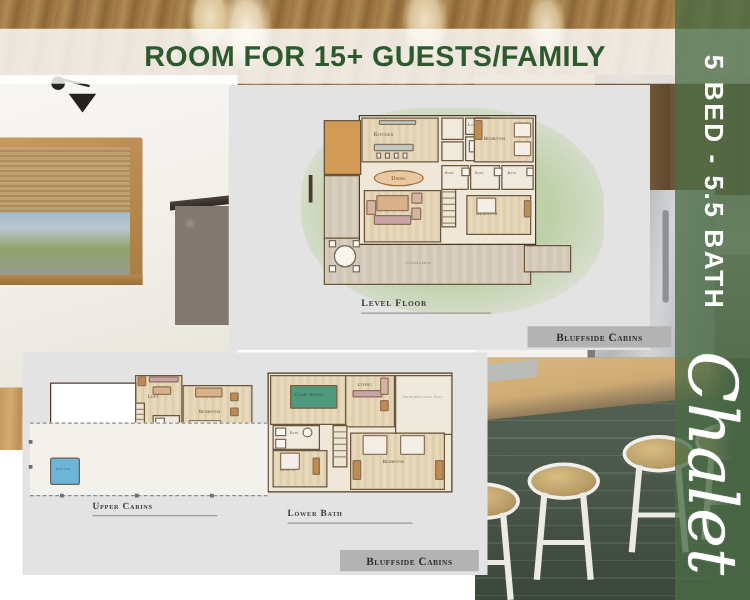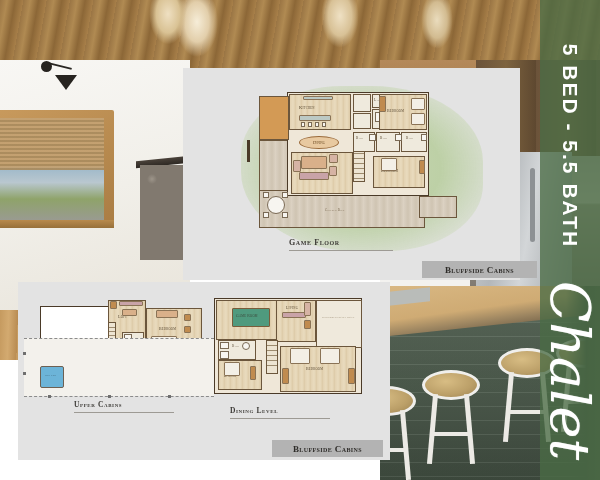--- a/index.html
+++ b/index.html
@@ -217,20 +217,23 @@
     </div>
     <div class="br-stool br-s4">
       <div class="seat"></div>
         <div class="leg l"></div>
         <div class="leg r"></div>
         <div class="rung"></div>
     </div>
     <div class="br-edge-right"></div>
   </div>
 
+  <div class="header-band">
+    <div class="header-title">ROOM FOR 15+ GUESTS/FAMILY</div>
+  </div>
 
   <div class="panel panel-top">
 
     <div class="lawn" style="left:58px; top:18px; width:242px; height:165px;"></div>
 
     <div class="deck" style="left:76px; top:72px; width:50px; height:52px;"></div>
     <div class="deck" style="left:76px; top:122px; width:166px; height:38px;"></div>
     <div class="deck" style="left:236px; top:128px; width:38px; height:22px;"></div>
     <div class="wall" style="left:64px; top:72px; width:3px; height:22px;"></div>
 
@@ -295,21 +298,21 @@
     <div class="fx" style="left:212px; top:66px; width:7px; height:7px;"></div>
     <div class="fx" style="left:238px; top:66px; width:6px; height:7px;"></div>
 
     <div class="room wood" style="left:190px; top:88px; width:52px; height:32px;"></div>
     <div class="label" style="left:198px; top:100px; font-size:4px;">Bedroom</div>
     <div class="furn bed" style="left:198px; top:90px; width:16px; height:13px;"></div>
     <div class="furn cab" style="left:236px; top:92px; width:6px; height:14px;"></div>
 
     <div class="label" style="left:142px; top:140px; font-size:3.2px; color:#7b6a52;">Covered Deck</div>
 
-    <div class="plan-caption" style="left:106px; top:170px; font-size:8px;">Game Floor</div>
+    <div class="plan-caption" style="left:106px; top:170px; font-size:8px;">Level Floor</div>
     <div class="caption-rule" style="left:106px; top:182px; width:104px;"></div>
   </div>
 
   <div class="badge" style="left:422px; top:261px; width:115px; height:17px; font-size:9px;">Bluffside Cabins</div>
 
   <div class="panel panel-bottom">
 
     <div class="slab" style="left:22px; top:24px; width:70px; height:76px; background:#ffffff;"></div>
     <div class="label" style="left:34px; top:56px; font-size:3.2px; color:#8b8b8b;">Open to Below</div>
 
@@ -385,21 +388,21 @@
     <div class="label" style="left:27px; top:92px; font-size:2.6px; color:#36586b;">Hot Tub</div>
 
     <div class="dimline" style="left:6px; top:56px; width:190px;"></div>
     <div class="dimline" style="left:6px; top:114px; width:190px;"></div>
     <div class="dimtick" style="left:30px; top:113px;"></div>
     <div class="dimtick" style="left:90px; top:113px;"></div>
     <div class="dimtick" style="left:150px; top:113px;"></div>
     <div class="dimtick" style="left:5px; top:70px;"></div>
     <div class="dimtick" style="left:5px; top:90px;"></div>
 
-    <div class="plan-caption" style="left:212px; top:124px; font-size:7.5px;">Dining Level</div>
+    <div class="plan-caption" style="left:212px; top:124px; font-size:7.5px;">Lower Bath</div>
     <div class="caption-rule" style="left:212px; top:136px; width:100px;"></div>
   </div>
 
   <div class="badge" style="left:272px; top:440px; width:111px; height:17px; font-size:9px;">Bluffside Cabins</div>
 
   <div class="green-bar">
     <div class="vert-spec">
       <span>5 BED - 5.5 BATH</span>
     </div>
     <div class="script-word">

